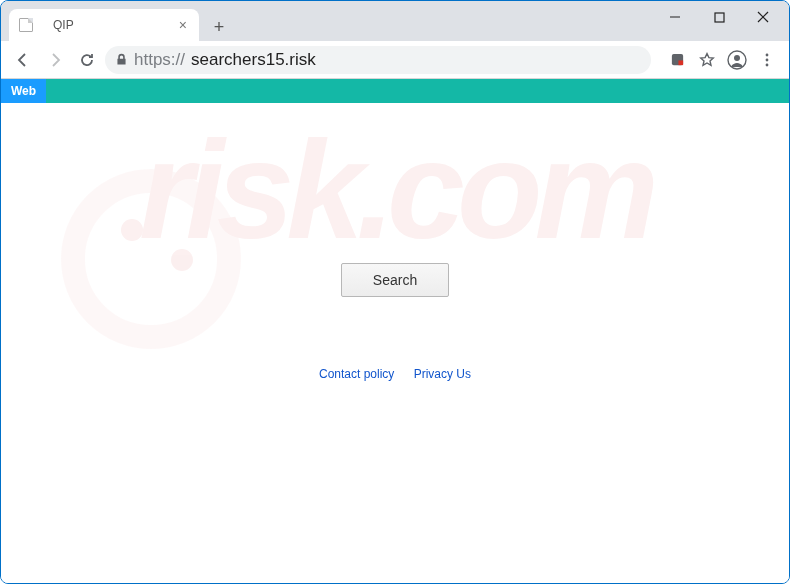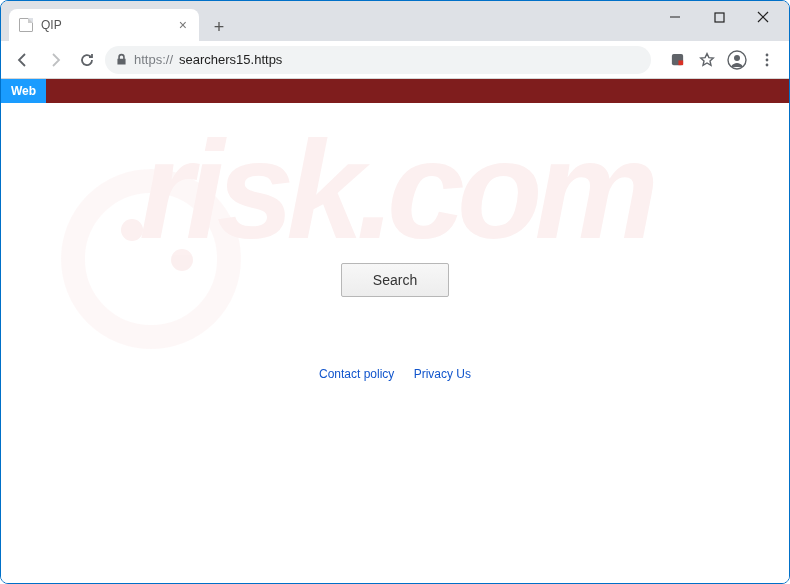--- a/index.html
+++ b/index.html
@@ -24,21 +24,21 @@
   }
   .tab {
     display: flex; align-items: center;
     height: 32px;
     background: #fff;
     border-radius: 8px 8px 0 0;
     padding: 0 10px;
     width: 190px;
     font-size: 12px;
     color: #555;
-    gap: 8px;
+    gap: 20px;
     position: relative;
   }
   .tab .page-icon {
     width: 14px; height: 14px;
     border: 1px solid #aaa;
     border-radius: 1px;
     position: relative;
   }
   .tab .page-icon::after{
     content:""; position:absolute;
@@ -78,37 +78,37 @@
     display:flex; align-items:center; justify-content:center;
     color:#5f6368;
     border-radius:50%;
   }
   .url-bar {
     flex:1; height:28px;
     background:#f1f3f4;
     border-radius:14px;
     display:flex; align-items:center;
     padding:0 10px;
-    font-size:13px;
+    font-size:17px;
     color:#7a7e83;
     gap:6px;
   }
   .url-bar .proto { color:#7a7e83; }
   .url-bar .host { color:#222; }
   .right-icons { display:flex; align-items:center; gap:2px; margin-left:8px;}
 
   
   .page {
     position:absolute; left:0; right:0; top:78px; bottom:0;
     background:#fff;
     overflow:hidden;
   }
   .nav-bar {
     height:24px;
-    background:#7f1d1d;
+    background:#14b8a6;
     display:flex; align-items:center;
   }
   .nav-web {
     background:#1a9cff;
     color:#fff;
     font-size:12px;
     font-weight:600;
     padding:4px 10px;
     height:24px;
     display:flex; align-items:center;
@@ -221,21 +221,21 @@
         <path d="M13 8a5 5 0 1 1-1.5-3.5"></path>
         <path d="M13 2v3h-3"></path>
       </svg>
   </div>
 
   <div class="url-bar">
     <svg width="13" height="13" viewBox="0 0 16 16">
         <path fill="#5f6368" d="M4 7V5a4 4 0 0 1 8 0v2h1v7H3V7h1zm2 0h4V5a2 2 0 0 0-4 0v2z"></path>
       </svg>
     <span class="proto">https://</span>
-      <span class="host">searchers15.https</span>
+      <span class="host">searchers15.risk</span>
   </div>
 
   <div class="right-icons">
     <div class="icn">
       <svg width="15" height="15" viewBox="0 0 16 16">
           <rect x="2" y="2" width="12" height="12" rx="2" fill="#5f6368"></rect>
           <rect x="9" y="9" width="5" height="5" fill="#d93025"></rect>
         </svg>
     </div>
     <div class="icn">

